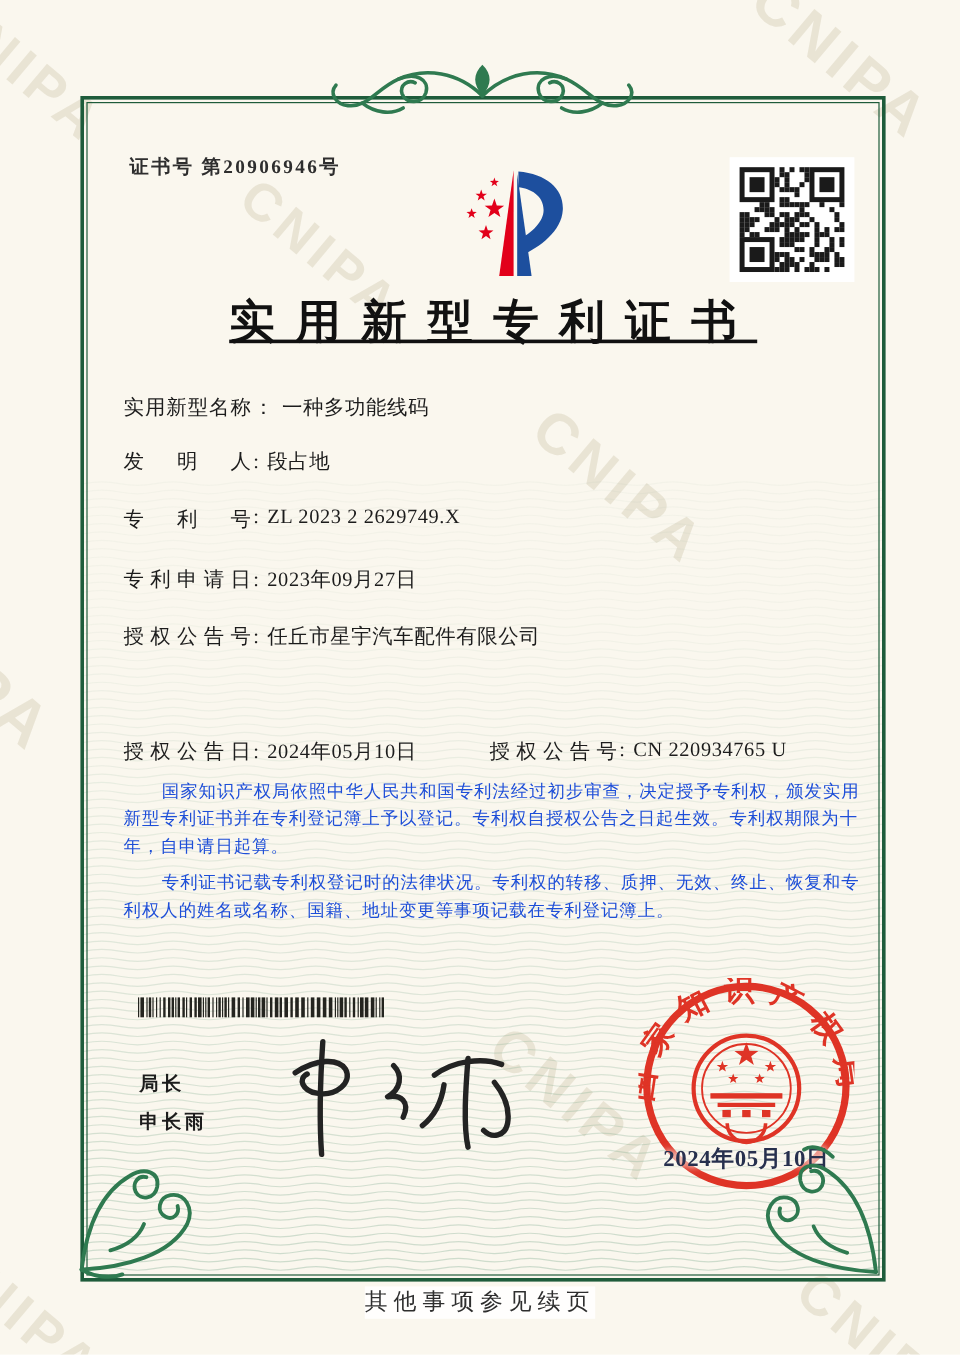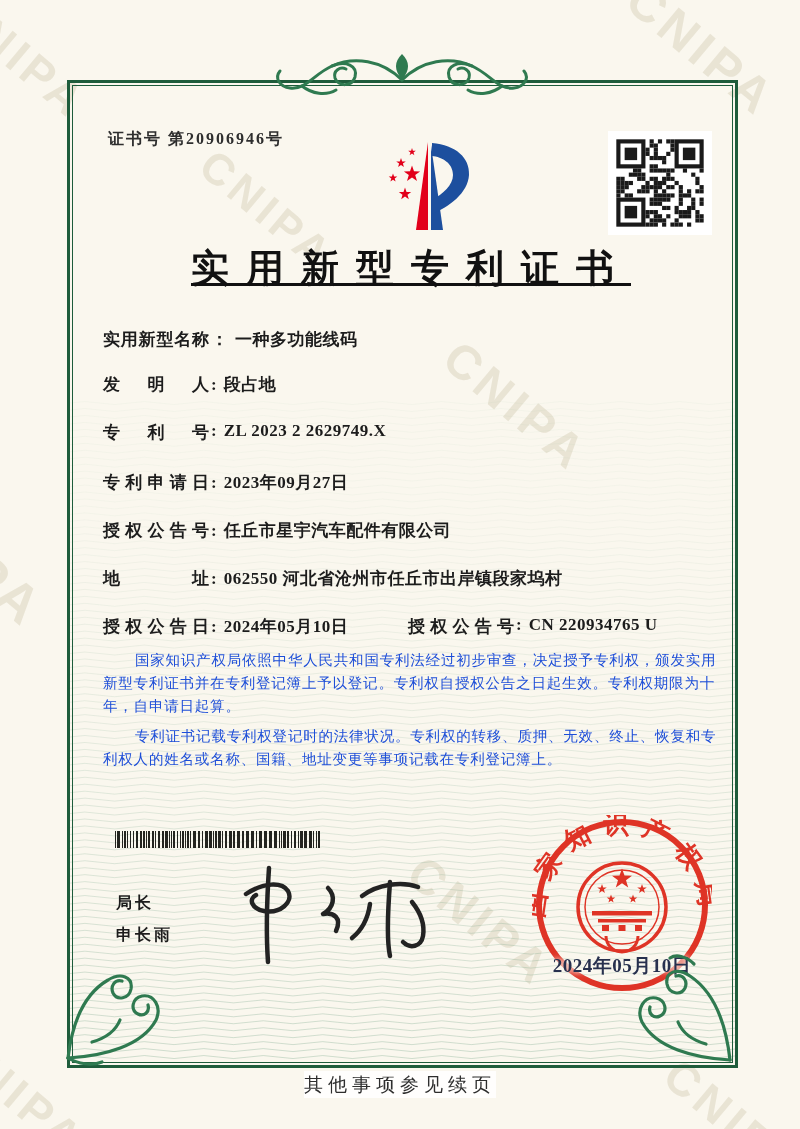--- a/index.html
+++ b/index.html
@@ -44,21 +44,21 @@
   .qr-box{position:absolute; left:538px; top:48px; width:104px; height:104px; background:#ffffff;}
   .qr-box svg{position:absolute; inset:0;}
   
   .title{
     position:absolute; left:0; top:160px; width:100%; text-align:center;
     font-size:38px; font-weight:bold; color:#111;
   }
   .title span{letter-spacing:17px; margin-right:-17px;text-decoration:underline;}
   
   .row{position:absolute; left:33px; width:612px; height:26px;
-       font-size:17px; font-weight:bold; white-space:nowrap; color:#1c1c1c;}
+       font-size:17px; font-weight:normal; white-space:nowrap; color:#1c1c1c;}
   .flabel{display:inline-block; width:106px; text-align:justify; text-align-last:justify; vertical-align:top;}
   .sep{display:inline-block; padding:0 7px 0 2px;}
   .fval{letter-spacing:0.5px;}
   .grant-group{position:absolute; left:305px; top:0;}
   
   .paras{position:absolute; left:33px; top:566px; width:614px;
          font-size:14.5px; line-height:23px; color:#1d4ed8; letter-spacing:0.8px;}
   .paras p{margin:0 0 7px 0; text-indent:2.2em;}
   
   .barcode{position:absolute; left:45px; top:748px; width:208px; height:17px;}
@@ -391,23 +391,20 @@
     </div>
     <div class="row" style="top:338px">
       <span class="flabel">专利号</span><span class="sep">:</span><span class="fval">ZL 2023 2 2629749.X</span>
     </div>
     <div class="row" style="top:388px">
       <span class="flabel">专利申请日</span><span class="sep">:</span><span class="fval">2023年09月27日</span>
     </div>
     <div class="row" style="top:436px">
       <span class="flabel">授权公告号</span><span class="sep">:</span><span class="fval">任丘市星宇汽车配件有限公司</span>
     </div>
-    <div class="row" style="top:484px">
-      <span class="flabel">地址</span><span class="sep">:</span><span class="fval">062550 河北省沧州市任丘市出岸镇段家坞村</span>
-    </div>
     <div class="row" style="top:532px">
       <span class="flabel">授权公告日</span><span class="sep">:</span><span class="fval">2024年05月10日</span>
       <span class="grant-group">
         <span class="flabel">授权公告号</span><span class="sep">:</span><span class="fval">CN 220934765 U</span>
       </span>
     </div>
 
     <div class="paras">
       <p>国家知识产权局依照中华人民共和国专利法经过初步审查，决定授予专利权，颁发实用新型专利证书并在专利登记簿上予以登记。专利权自授权公告之日起生效。专利权期限为十年，自申请日起算。</p>
       <p>专利证书记载专利权登记时的法律状况。专利权的转移、质押、无效、终止、恢复和专利权人的姓名或名称、国籍、地址变更等事项记载在专利登记簿上。</p>

